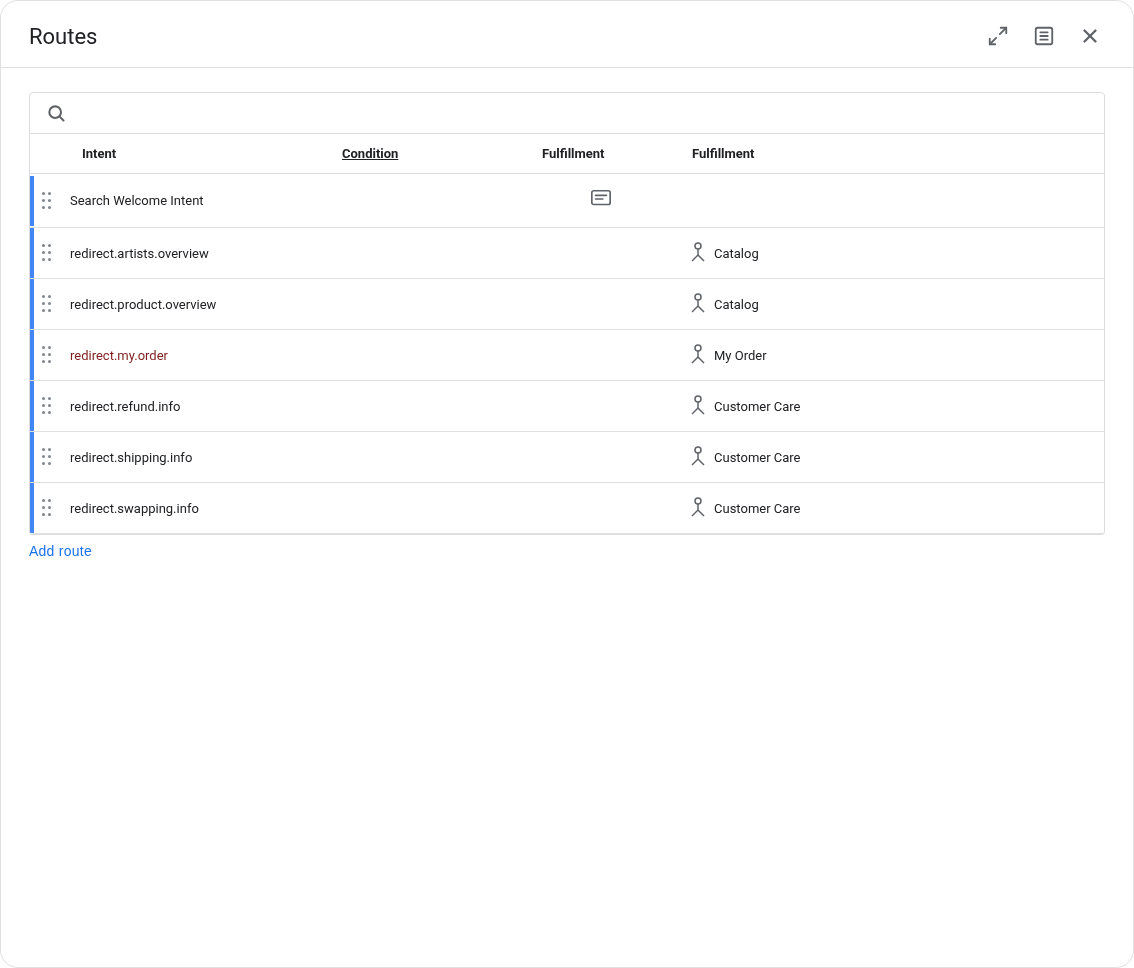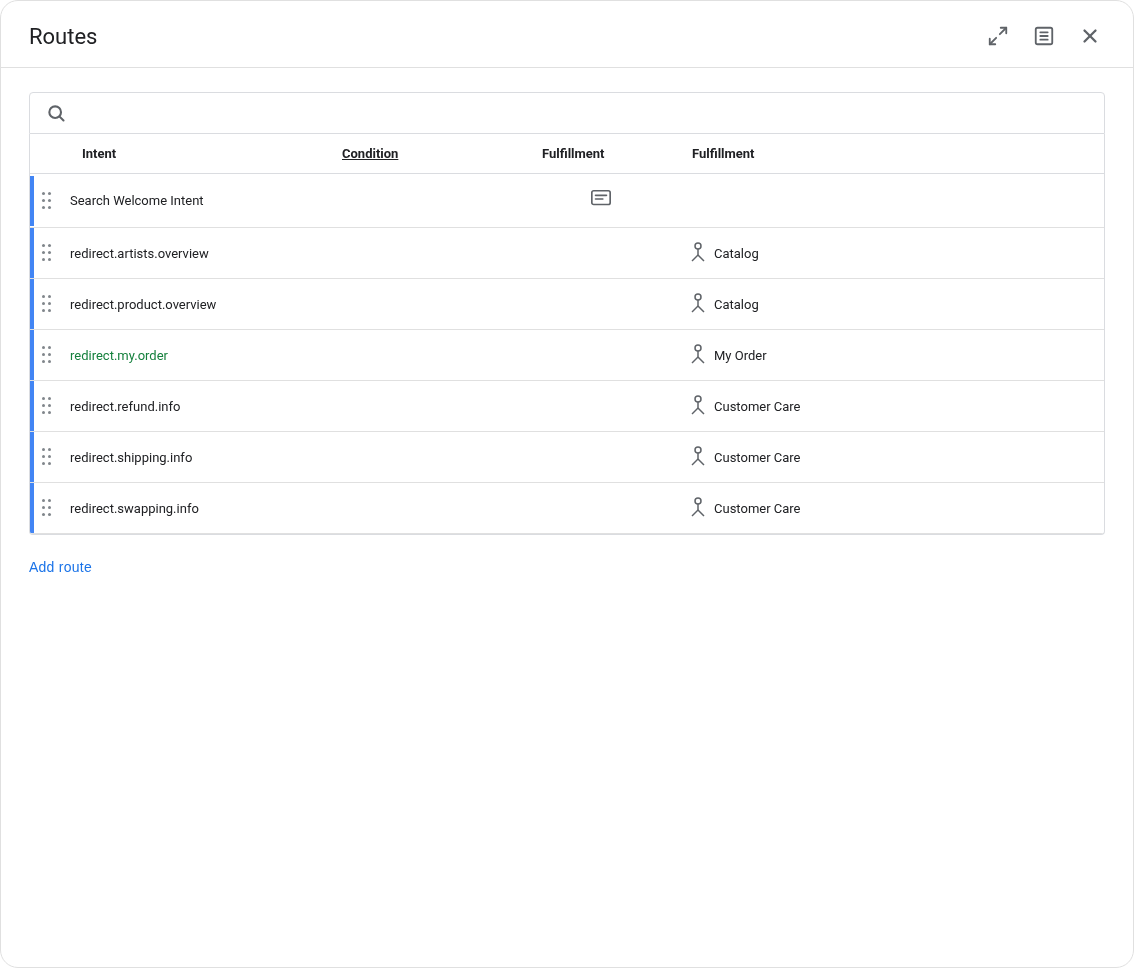--- a/index.html
+++ b/index.html
@@ -114,21 +114,20 @@
     }
     
     .add-route-btn {
       background: none;
       border: none;
       color: #1a73e8;
       font-size: 14px;
       font-weight: 500;
       cursor: pointer;
       padding: 8px 0;
-      margin-top: 16px;
       text-align: left;
       letter-spacing: 0.25px;
     }
     .th-intent { width: 260px; }
     .th-condition { width: 200px; text-decoration: underline; }
     .th-fulfillment { width: 150px; }
     .th-transition { flex: 1; }
   </style>
 </head>
 <body>
@@ -274,21 +273,21 @@
                   <div style="display: grid; grid-template-columns: 1fr 1fr; gap: 3px; padding: 16px 8px; cursor: grab;">
                     <div style="width: 3px; height: 3px; border-radius: 50%; background: rgb(128, 134, 139);"></div>
                     <div style="width: 3px; height: 3px; border-radius: 50%; background: rgb(128, 134, 139);"></div>
                     <div style="width: 3px; height: 3px; border-radius: 50%; background: rgb(128, 134, 139);"></div>
                     <div style="width: 3px; height: 3px; border-radius: 50%; background: rgb(128, 134, 139);"></div>
                     <div style="width: 3px; height: 3px; border-radius: 50%; background: rgb(128, 134, 139);"></div>
                     <div style="width: 3px; height: 3px; border-radius: 50%; background: rgb(128, 134, 139);"></div>
                   </div>
                 </div>
               </td>
-              <td style="padding: 14px 12px 14px 4px; font-size: 13px; color: #15803d; max-width: 260px; word-break: break-all;">redirect.my.order</td>
+              <td style="padding: 14px 12px 14px 4px; font-size: 13px; color: #7f1d1d; max-width: 260px; word-break: break-all;">redirect.my.order</td>
               <td style="padding: 14px 12px; font-size: 13px; width: 200px;"></td>
               <td style="padding: 14px 12px; width: 150px; text-align: center;"></td>
               <td style="padding: 14px 12px;">
                 <div style="display: flex; align-items: center; gap: 6px;">
                   <svg width="20" height="22" viewBox="0 0 20 22" fill="none">
                     <circle cx="10" cy="4" r="3" stroke="#5f6368" stroke-width="1.5"></circle>
                     <line x1="10" y1="7" x2="10" y2="13" stroke="#5f6368" stroke-width="1.5"></line>
                     <line x1="10" y1="13" x2="4" y2="19" stroke="#5f6368" stroke-width="1.5"></line>
                     <line x1="10" y1="13" x2="16" y2="19" stroke="#5f6368" stroke-width="1.5"></line>
                   </svg>

